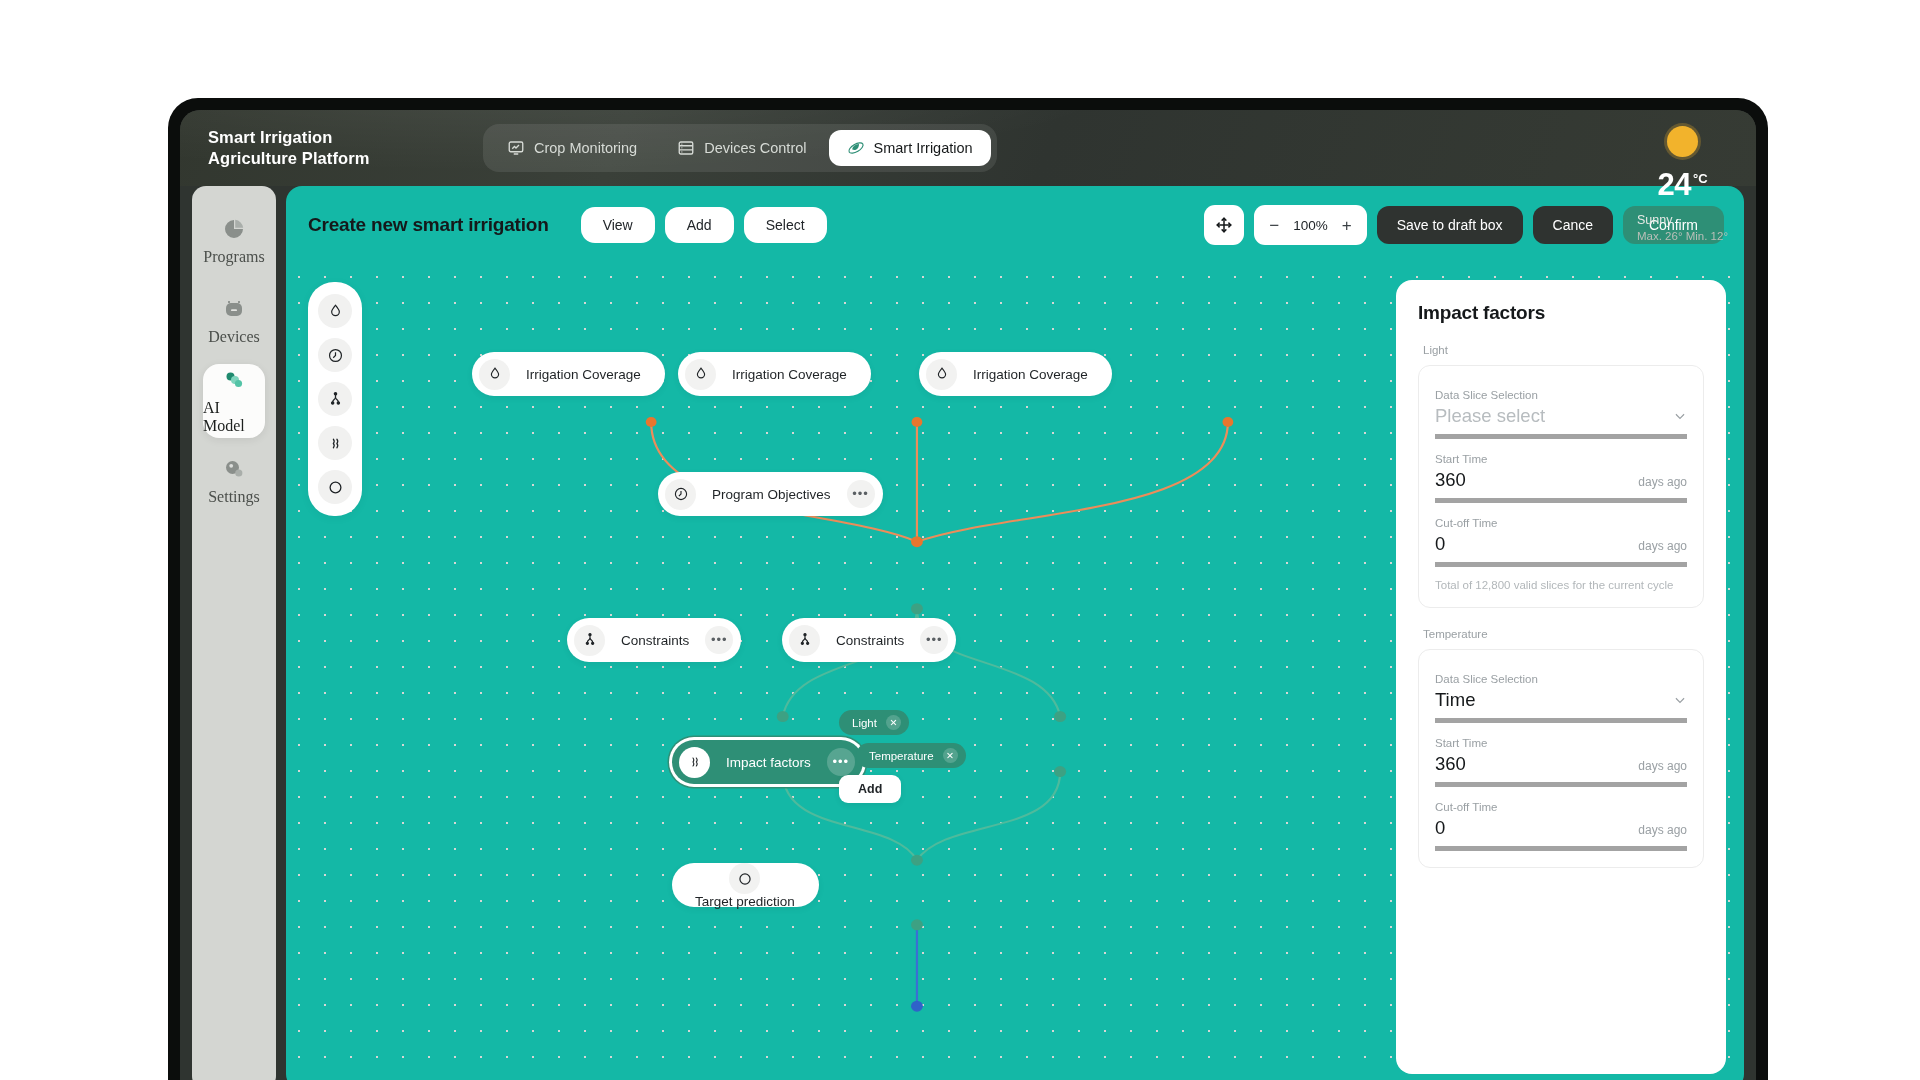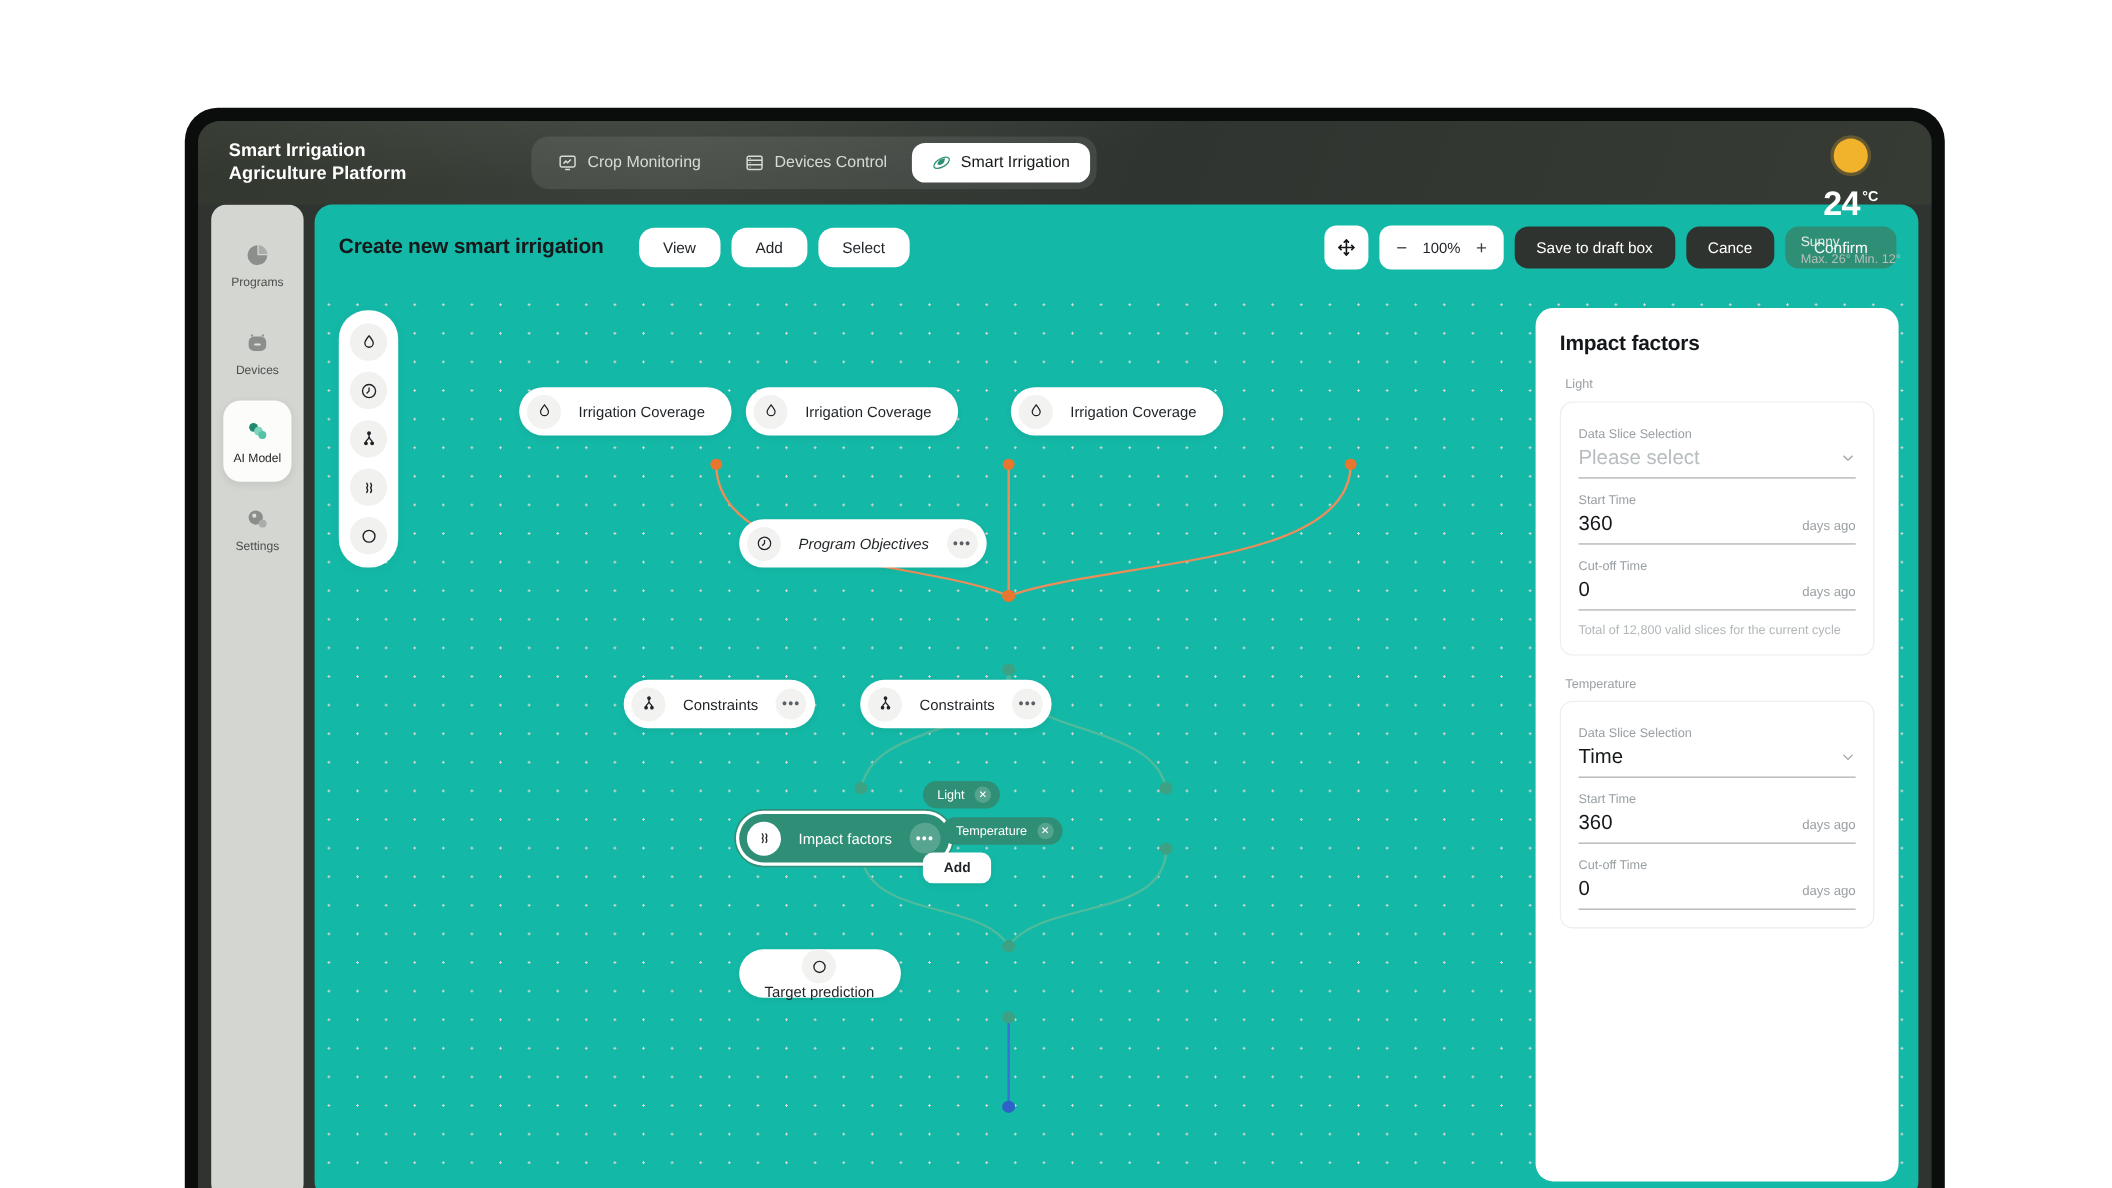--- a/index.html
+++ b/index.html
@@ -96,21 +96,21 @@
     padding-top: 18px;
     display: flex; flex-direction: column; align-items: center; gap: 6px;
   }
   .side-item {
     width: 62px; height: 74px;
     border-radius: 16px;
     display: flex; flex-direction: column; align-items: center; justify-content: center; gap: 7px;
   }
   .side-item.active { background: #fcfcfb; box-shadow: 0 2px 8px rgba(0,0,0,.08); }
   .side-item .ic { width: 24px; height: 24px; display:block; }
-  .side-label { font-size: 11px; color: #4b4f4b; }
+  .side-label { font-size: 16px; color: #4b4f4b; font-family: Liberation Serif, serif; }
   .side-item.active .side-label { color: #1d201e; }
 
   .workspace {
     flex: 1;
     margin-left: 10px; margin-right: 12px;
     background: #14b8a6;
     border-radius: 16px;
     position: relative;
     overflow: hidden;
   }
@@ -242,21 +242,21 @@
     border: 1px solid #ececec;
     border-radius: 12px;
     padding: 14px 16px 16px 16px;
     margin-bottom: 14px;
   }
   .field { padding-top: 9px; }
   .field + .field { padding-top: 14px; }
   .f-label { font-size: 11.5px; color: #9aa0a4; margin-bottom: 4px; }
   .f-row {
     display: flex; align-items: baseline; justify-content: space-between;
-    border-bottom: 1px solid #a3a3a3;
+    border-bottom: 5px solid #a3a3a3;
     padding-bottom: 7px;
   }
   .f-val { font-size: 18.5px; color: #15181a; }
   .f-val.ph { color: #b7bcbf; }
   .f-suffix { font-size: 12px; color: #9aa0a4; }
   .chev { width: 14px; height: 14px; display:block; align-self:center; }
   .hint { font-size: 11.5px; color: #b2b7ba; margin-top: 12px; }
 </style>
 </head>
 <body>
@@ -491,21 +491,21 @@
                 <span class="bubble">
                   <span class="ic">
                     <svg viewBox="0 0 24 24" fill="none" stroke="#1f2326" stroke-width="1.7">
                         <path d="M12 3.2c3.2 4 5.4 6.6 5.4 9.3A5.4 5.4 0 016.6 12.5c0-2.7 2.2-5.3 5.4-9.3z"></path>
                       </svg>
                   </span>
                 </span>
                 <span class="label">Irrigation Coverage</span>
               </div>
 
-              <div class="node" style="left:386px; top:208px;font-style:italic;">
+              <div class="node" style="left:372px; top:208px;">
                 <span class="bubble">
                   <span class="ic">
                     <svg viewBox="0 0 24 24" fill="none" stroke="#1f2326" stroke-width="1.7">
                         <circle cx="12" cy="12" r="8.4"></circle>
                         <path d="M12 7.4V12l-3.2 3.2"></path>
                       </svg>
                   </span>
                 </span>
                 <span class="label">Program Objectives</span>
                 <span class="dots">•••</span>

